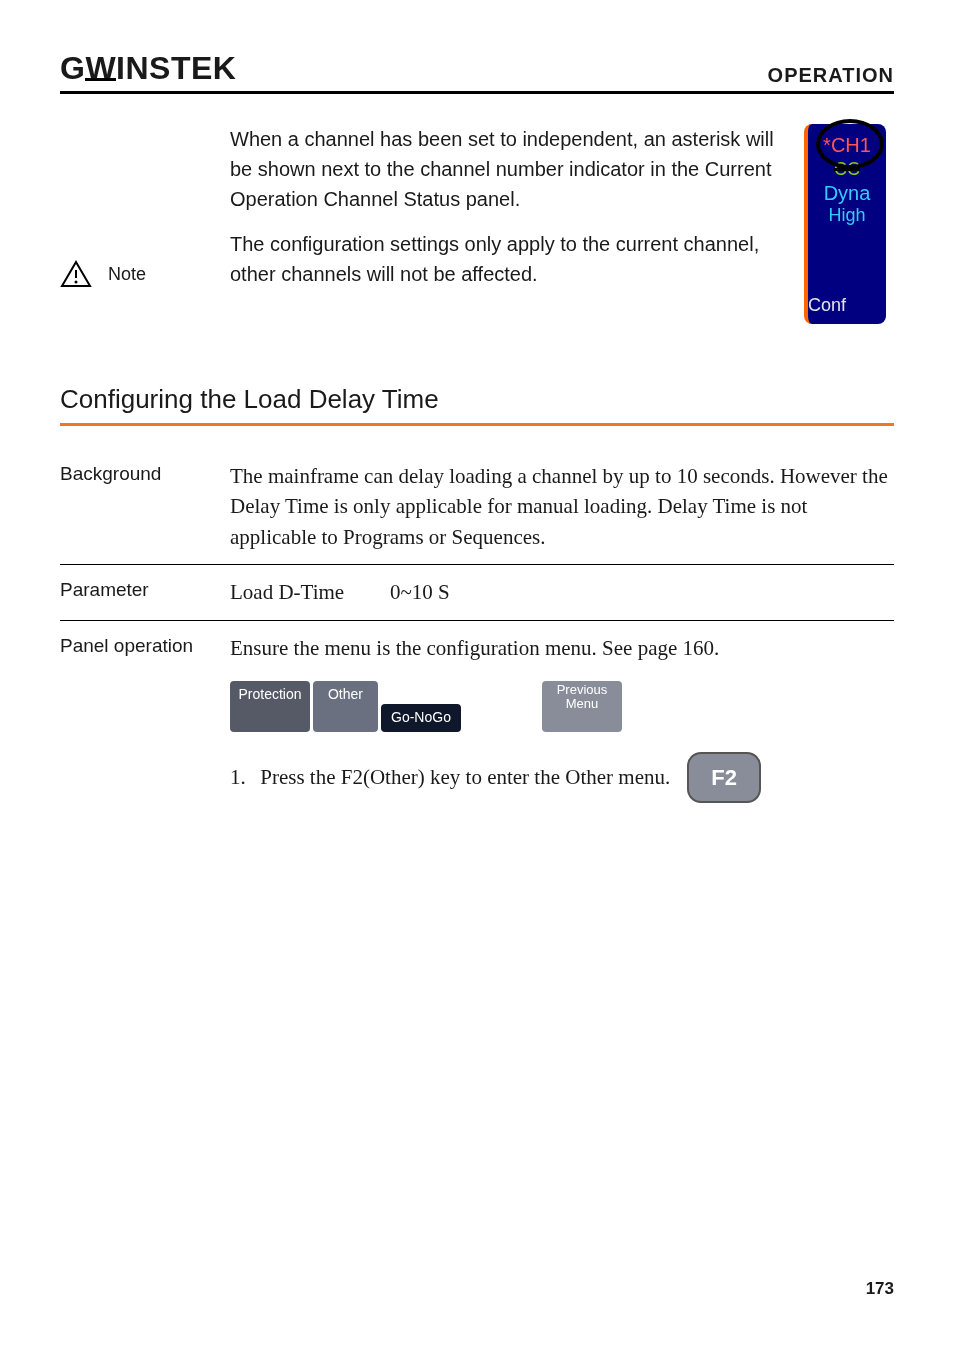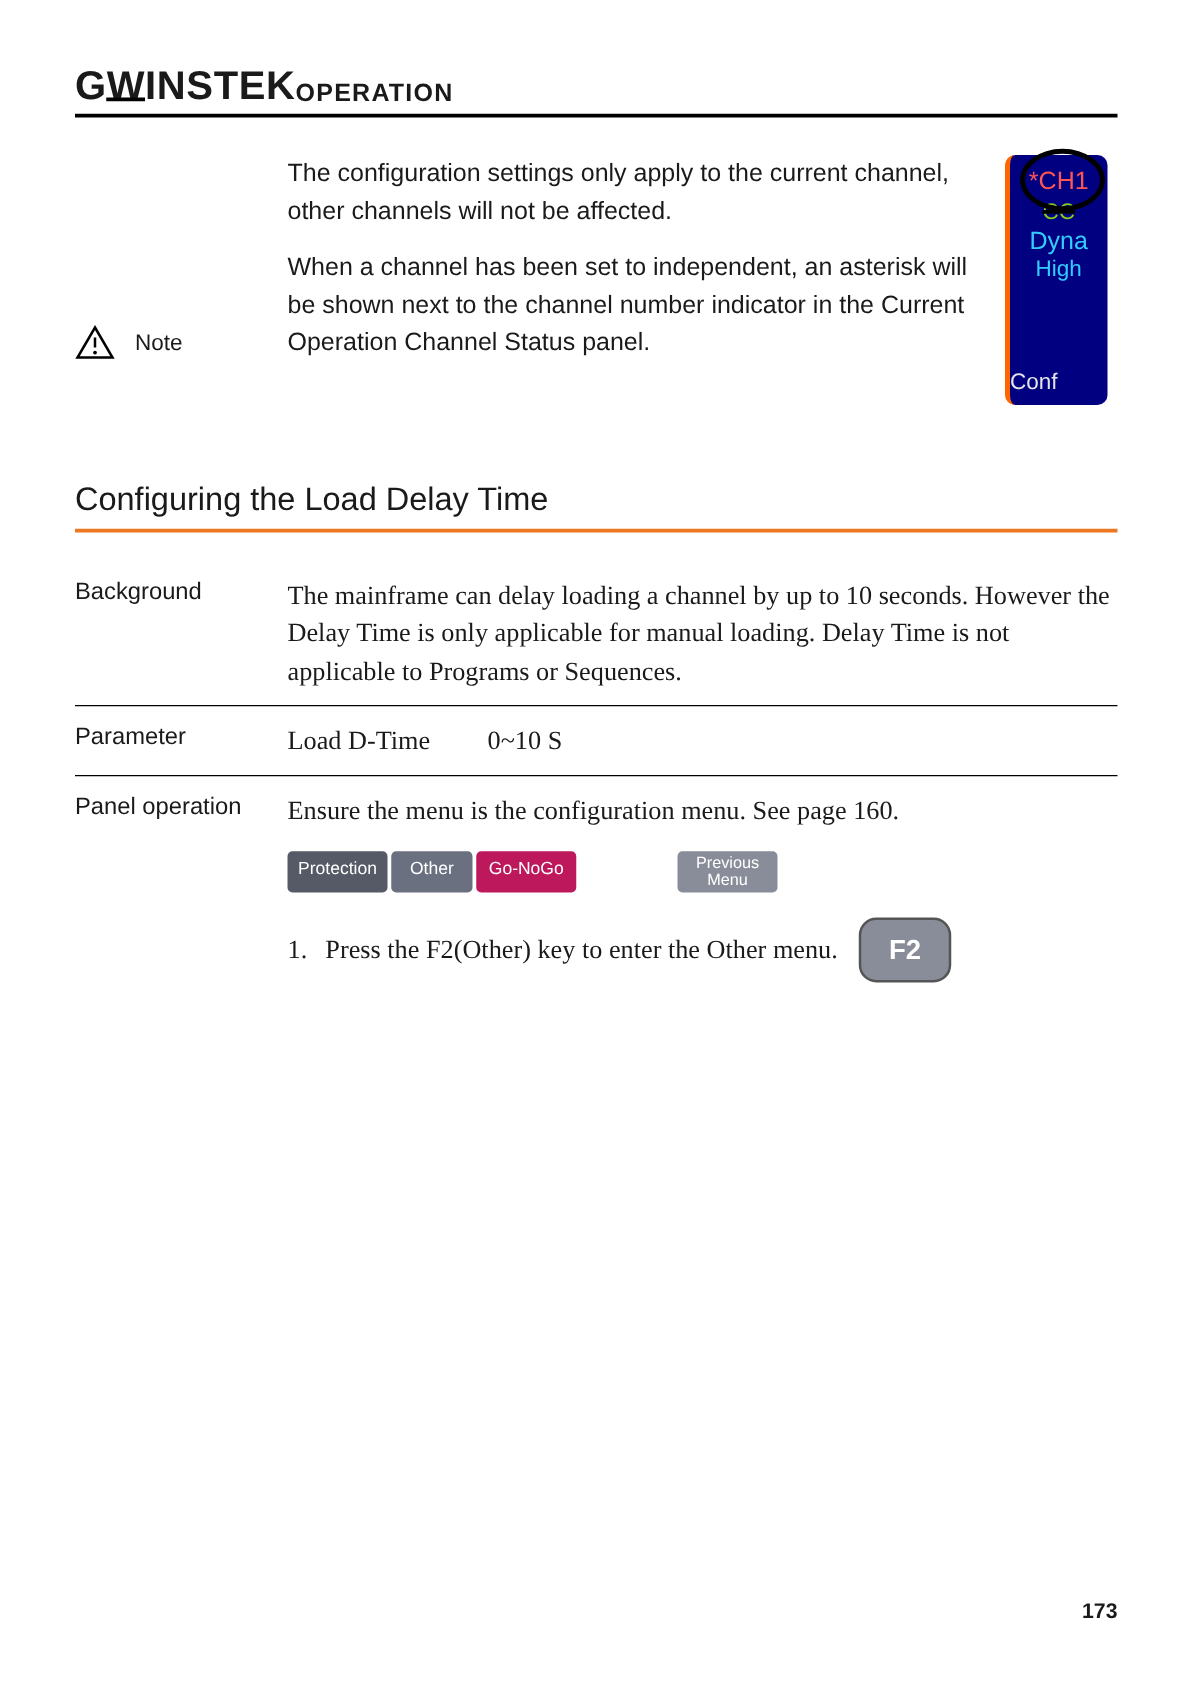--- a/index.html
+++ b/index.html
@@ -11,20 +11,21 @@
       width: 954px;
       height: 1349px;
       background: #ffffff;
       padding: 50px 60px;
       font-family: Georgia, 'Times New Roman', serif;
       color: #1a1a1a;
       position: relative;
     }
     .header {
       display: flex;
+      justify-content: space-between;
       align-items: flex-end;
       border-bottom: 3px solid #000;
       padding-bottom: 4px;
       margin-bottom: 30px;
     }
     .logo {
       font-family: Arial, sans-serif;
       font-weight: 900;
       font-size: 32px;
       letter-spacing: 0.5px;
@@ -185,21 +186,21 @@
       font-family: Arial, sans-serif;
       font-size: 14px;
       color: #fff;
       padding: 6px 4px;
       border-radius: 4px;
       text-align: center;
       line-height: 1.1;
     }
     .tab-protection { background: #555a66; width: 80px; }
     .tab-other { background: #6a7080; width: 65px; }
-    .tab-gonogo { background: #be185d; width: 80px; }
+    .tab-gonogo { background: #0f172a; width: 80px; margin-top: 23px; }
     .tab-spacer { width: 75px; }
     .tab-previous { background: #888d99; width: 80px; font-size: 13px; padding: 2px 6px; }
     .step-row {
       display: flex;
       align-items: center;
       gap: 17px;
     }
     .step-text {
       font-family: Georgia, serif;
       font-size: 21px;
@@ -241,22 +242,22 @@
 <div class="note-section">
   <div class="note-left">
     <svg class="note-icon" viewBox="0 0 32 28">
       <polygon points="16,2 30,26 2,26" fill="none" stroke="#000" stroke-width="2"></polygon>
       <line x1="16" y1="10" x2="16" y2="18" stroke="#000" stroke-width="2"></line>
       <circle cx="16" cy="22" r="1.5" fill="#000"></circle>
     </svg>
     <span class="note-label">Note</span>
   </div>
   <div class="note-middle">
+    <p>When a channel has been set to independent, an asterisk will be shown next to the channel number indicator in the Current Operation Channel Status panel.</p>
     <p>The configuration settings only apply to the current channel, other channels will not be affected.</p>
-    <p>When a channel has been set to independent, an asterisk will be shown next to the channel number indicator in the Current Operation Channel Status panel.</p>
   </div>
   <div class="note-right">
     <div class="status-panel">
       <div class="ch-circle"></div>
       <div class="ch-text">*CH1</div>
       <div class="cc-text">CC</div>
       <div class="dyna-text">Dyna</div>
       <div class="high-text">High</div>
       <div class="conf-text">Conf</div>
     </div>

